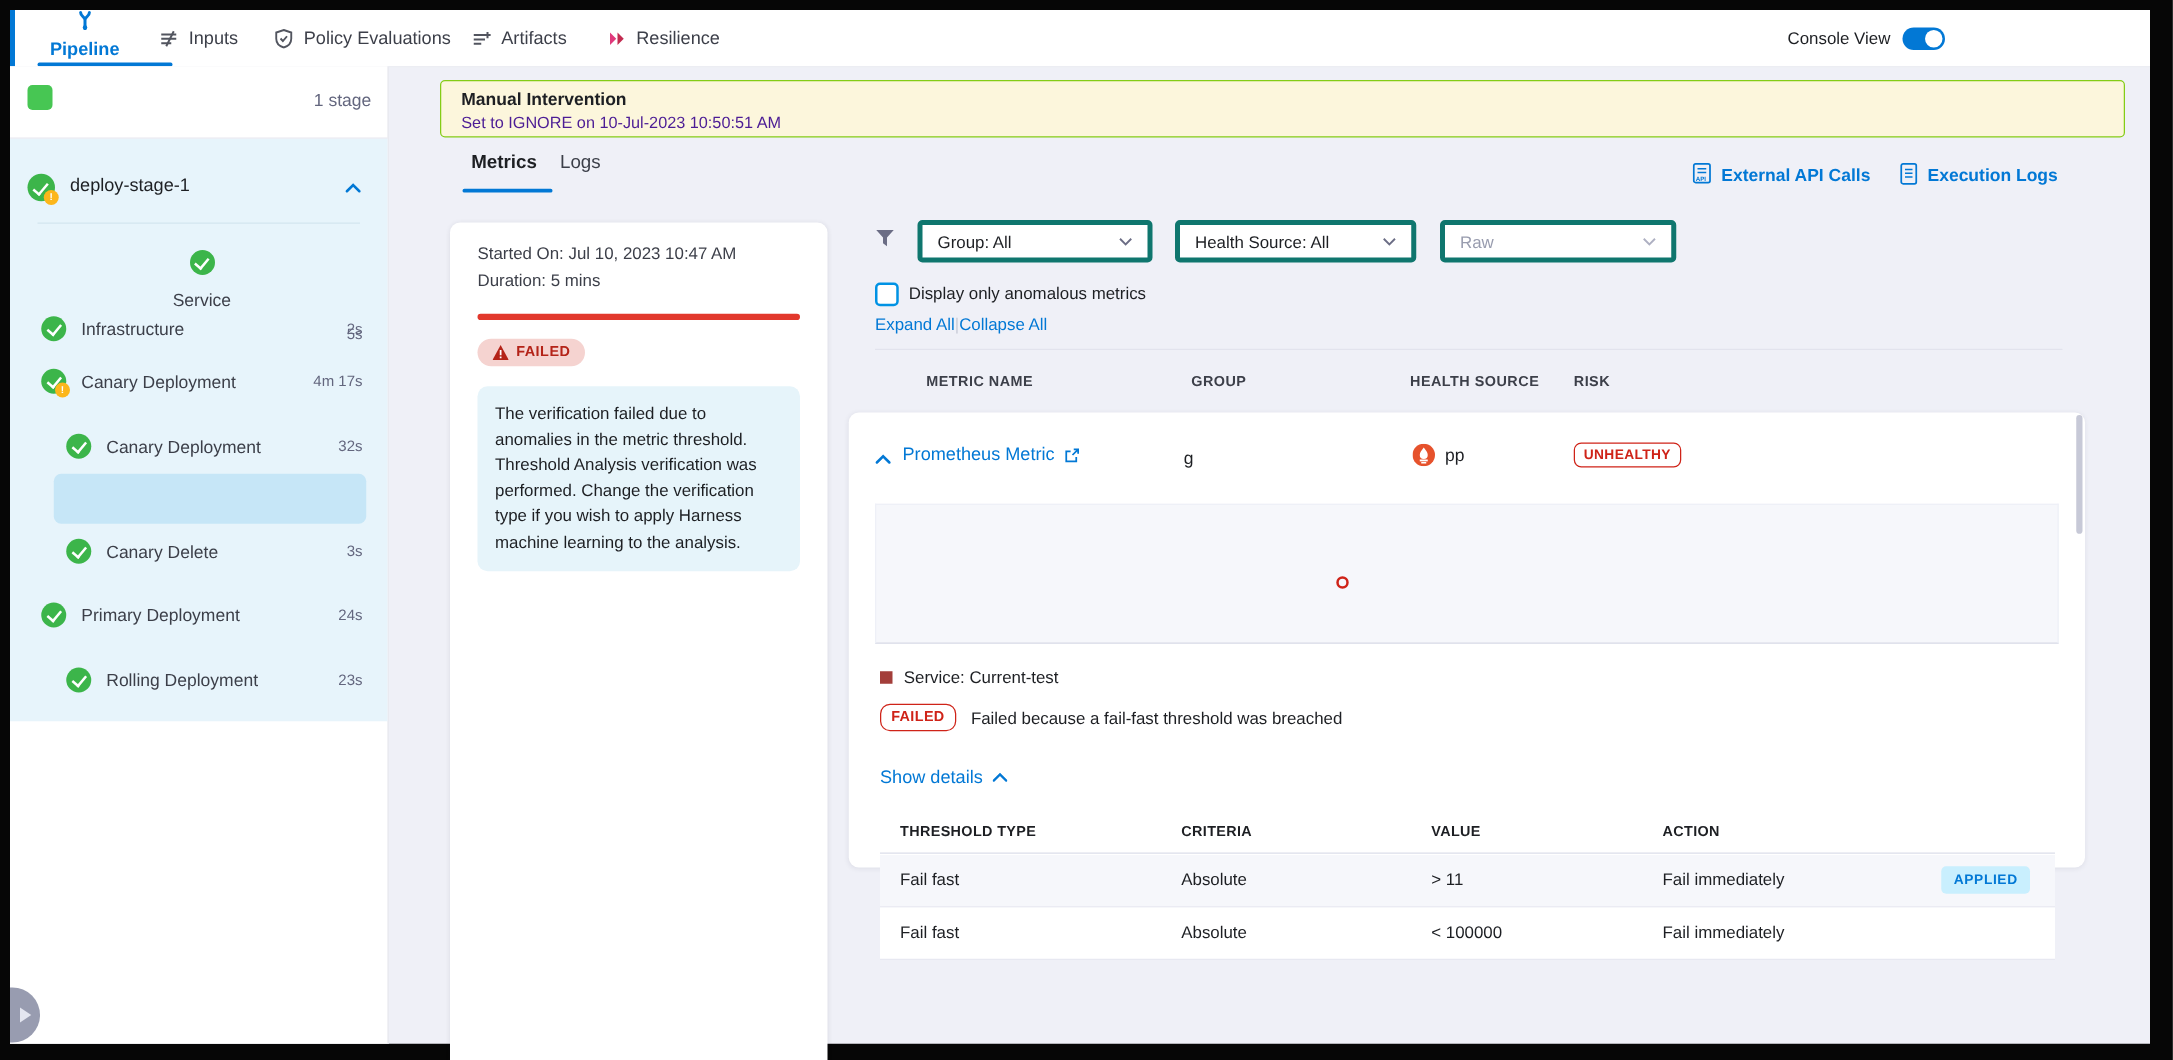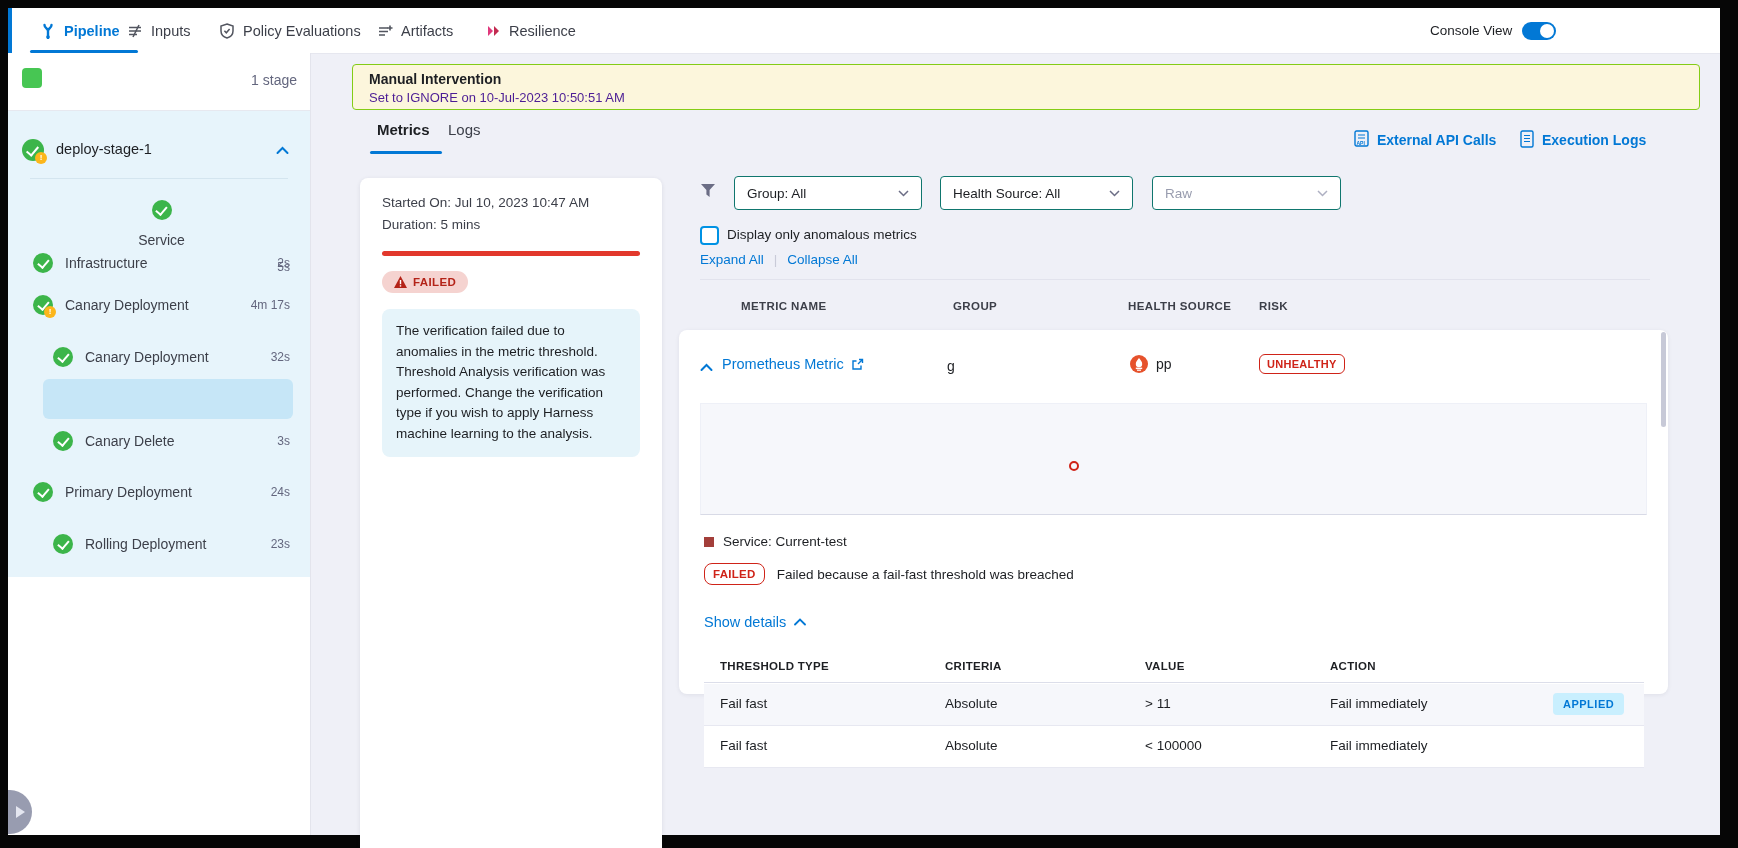--- a/index.html
+++ b/index.html
@@ -54,26 +54,26 @@
   
   .sumcard{position:absolute;left:360px;top:178px;width:302px;height:688px;background:#fff;border-radius:8px;box-shadow:0 1px 4px rgba(40,41,61,.10);}
   .sum-line{position:absolute;left:22px;font-size:13.5px;color:#3c3f49;}
   .redbar{position:absolute;left:22px;top:73px;width:258px;height:5px;background:#e2382c;border-radius:3px;}
   .failed-pill{position:absolute;left:22px;top:93px;display:inline-flex;align-items:center;gap:6px;background:#f5d3d0;border-radius:13px;padding:5px 12px;}
   .failed-pill span{font-size:11.5px;font-weight:700;color:#b42318;letter-spacing:.4px;}
   .infobox{position:absolute;left:22px;top:131px;width:258px;height:148px;background:#e6f4fa;border-radius:8px;box-sizing:border-box;padding:12px 14px;}
   .infobox div{font-size:13.5px;line-height:20.5px;color:#1d1f23;}
 
   
-  .dropdown{position:absolute;top:176px;height:34px;background:#fff;border:1px solid #0f766e;border-radius:4px;box-sizing:border-box;display:flex;align-items:center;padding:0 12px;font-size:13.5px;color:#1d1f23;cursor:pointer;}
+  .dropdown{position:absolute;top:176px;height:34px;background:#fff;border:4px solid #0f766e;border-radius:4px;box-sizing:border-box;display:flex;align-items:center;padding:0 12px;font-size:13.5px;color:#1d1f23;cursor:pointer;}
   .dropdown .dchev{margin-left:auto;}
   .dropdown.muted{color:#989cae;}
   .checkbox{position:absolute;left:700px;top:226px;width:15px;height:15px;background:#fff;border:2px solid #0092e4;border-radius:4px;cursor:pointer;}
   .chk-label{position:absolute;left:727px;top:227px;font-size:13.5px;color:#1d1f23;}
-  .expand-links{position:absolute;left:700px;top:252px;display:flex;gap:10px;font-size:13.5px;color:#0278d5;}
+  .expand-links{position:absolute;left:700px;top:252px;display:flex;gap:0;font-size:13.5px;color:#0278d5;}
   .expand-links .sep{color:#c9cbd8;}
   .expand-links span{cursor:pointer;}
   .list-divider{position:absolute;left:700px;top:279px;width:950px;height:1px;background:#e2e3ed;}
   .colhead{position:absolute;top:300px;font-size:11.5px;font-weight:700;color:#3c3f49;letter-spacing:.4px;}
 
   
   .metric-card{position:absolute;left:679px;top:330px;width:989px;height:364px;background:#fff;border-radius:8px;box-shadow:0 1px 4px rgba(40,41,61,.08);}
   .mc-name{position:absolute;left:43px;top:26px;display:flex;align-items:center;gap:7px;font-size:14.5px;color:#0278d5;cursor:pointer;}
   .mc-g{position:absolute;left:268px;top:28px;font-size:14px;color:#1d1f23;}
   .mc-hs{position:absolute;left:451px;top:25px;display:flex;align-items:center;gap:8px;font-size:14px;color:#1d1f23;}
@@ -99,21 +99,21 @@
 </style>
 </head>
 <body>
 
 <div class="screen">
   <div class="ui"></div>
 
   <div class="navbar"></div>
   <div class="nav-accent"></div>
 
-  <div class="nav-tab active" style="left:40px;">
+  <div class="nav-tab active" style="left:40px;flex-direction:column;">
     <svg width="16" height="16" viewBox="0 0 16 16">
         <path d="M8 15V8 M8 8C8 5 4.5 5.5 4.5 2 M8 8c0-3 3.5-2.5 3.5-6" stroke="#0278d5" stroke-width="2.4" fill="none" stroke-linecap="round"></path>
         <circle cx="8" cy="14" r="1.8" fill="#0278d5"></circle>
       </svg>
     <span>Pipeline</span>
   </div>
   <div class="nav-underline"></div>
 
   <div class="nav-tab" style="left:127px;">
     <svg width="16" height="16" viewBox="0 0 16 16">

